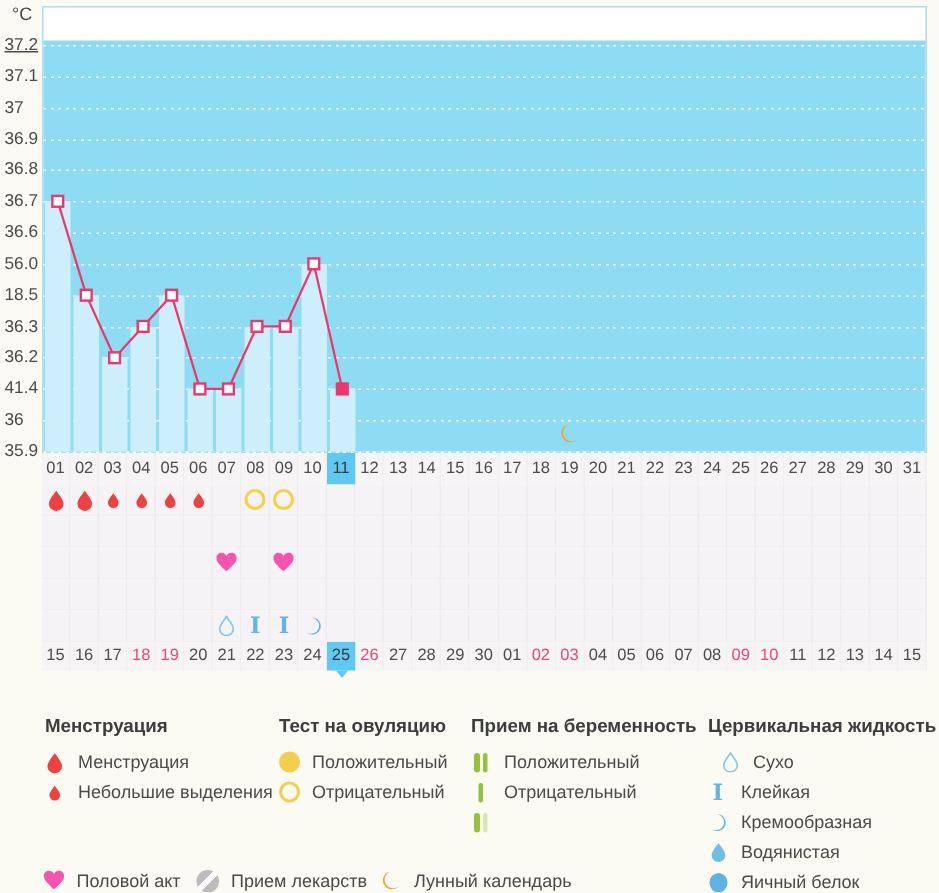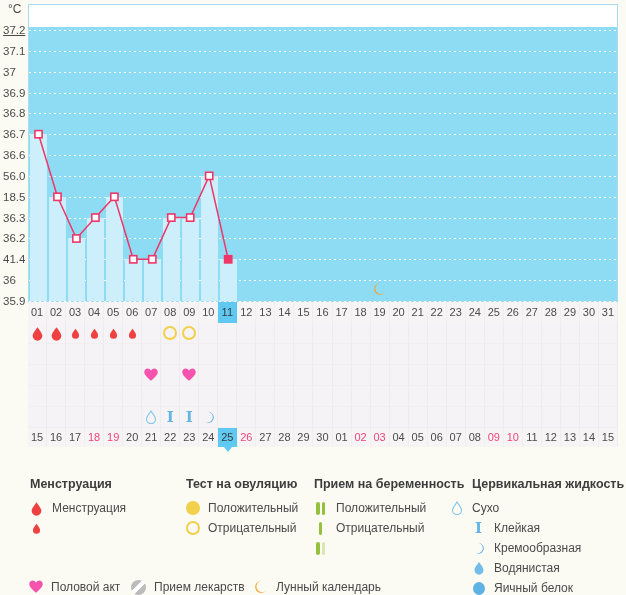--- a/index.html
+++ b/index.html
@@ -422,20 +422,21 @@
           </svg>
         </span>
         <span class="tx">Менструация</span>
       </div>
       <div class="lg-item" style="left: 28px; top: 519px;">
         <span class="ic">
           <svg viewBox="0 0 20 20" width="11" height="11">
             <path d="M10 1.5 C7.5 5 3.5 9.8 3.5 13 A6.5 6.5 0 0 0 16.5 13 C16.5 9.8 12.5 5 10 1.5 Z" fill="#ee4141"></path>
           </svg>
         </span>
+        <span class="tx">Небольшие выделения</span>
       </div>
       <div class="lg-head" style="left: 186px; top: 477px;">Тест на овуляцию</div>
       <div class="lg-item" style="left: 184px; top: 499px;">
         <span class="ic">
           <span class="circ" style="width: 14px; height: 14px; background: rgb(242, 208, 75);"></span>
         </span>
         <span class="tx">Положительный</span>
       </div>
       <div class="lg-item" style="left: 184px; top: 519px;">
         <span class="ic">
@@ -463,21 +464,21 @@
       </div>
       <div class="lg-item" style="left: 312px; top: 539px;">
         <span class="ic">
           <span class="bars">
             <i style="background:#95c13c"></i>
             <i style="background:#d9e7b0"></i>
           </span>
         </span>
       </div>
       <div class="lg-head" style="left: 472px; top: 477px;">Цервикальная жидкость</div>
-      <div class="lg-item" style="left: 448px; top: 499px;">
+      <div class="lg-item" style="left: 478px; top: 499px;">
         <span class="ic">
           <svg viewBox="0 0 20 20" width="14" height="14">
             <path d="M10 1.5 C7.5 5 3.5 9.8 3.5 13 A6.5 6.5 0 0 0 16.5 13 C16.5 9.8 12.5 5 10 1.5 Z" fill="none" stroke="#86c6ec" stroke-width="1.6"></path>
           </svg>
         </span>
         <span class="tx">Сухо</span>
       </div>
       <div class="lg-item" style="left: 470px; top: 519px;">
         <span class="ic">
           <span class="serifI" style="font-size: 15px; color: rgb(100, 180, 228);">I</span>

